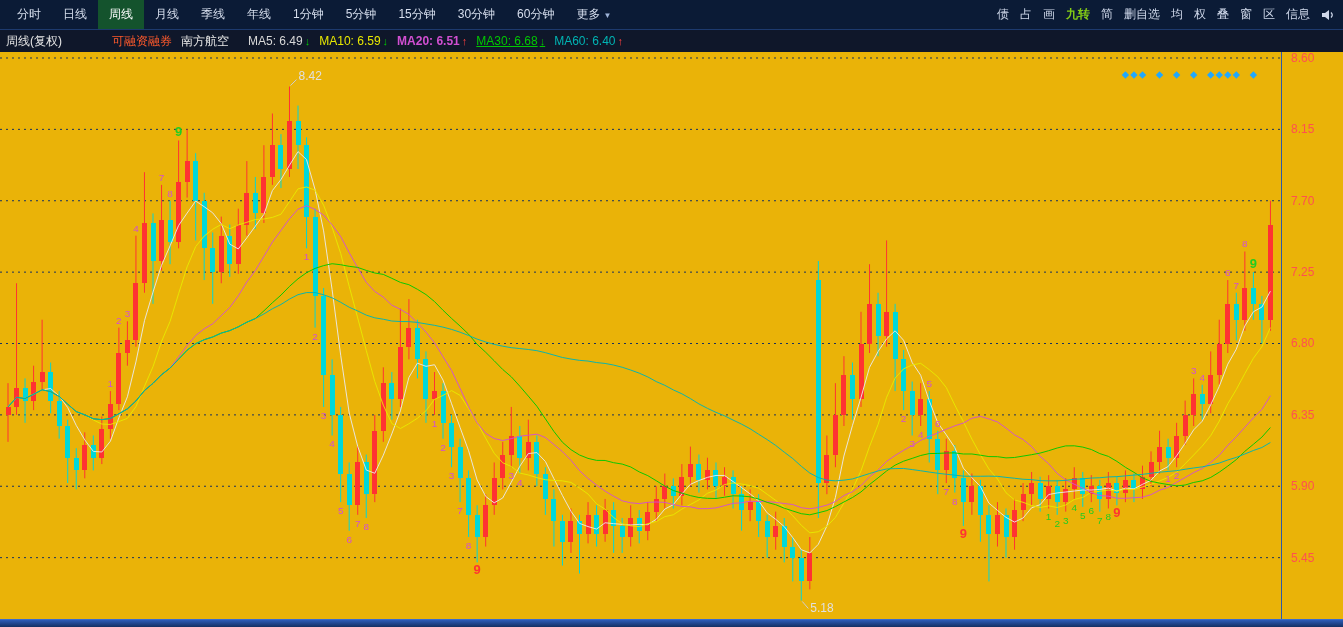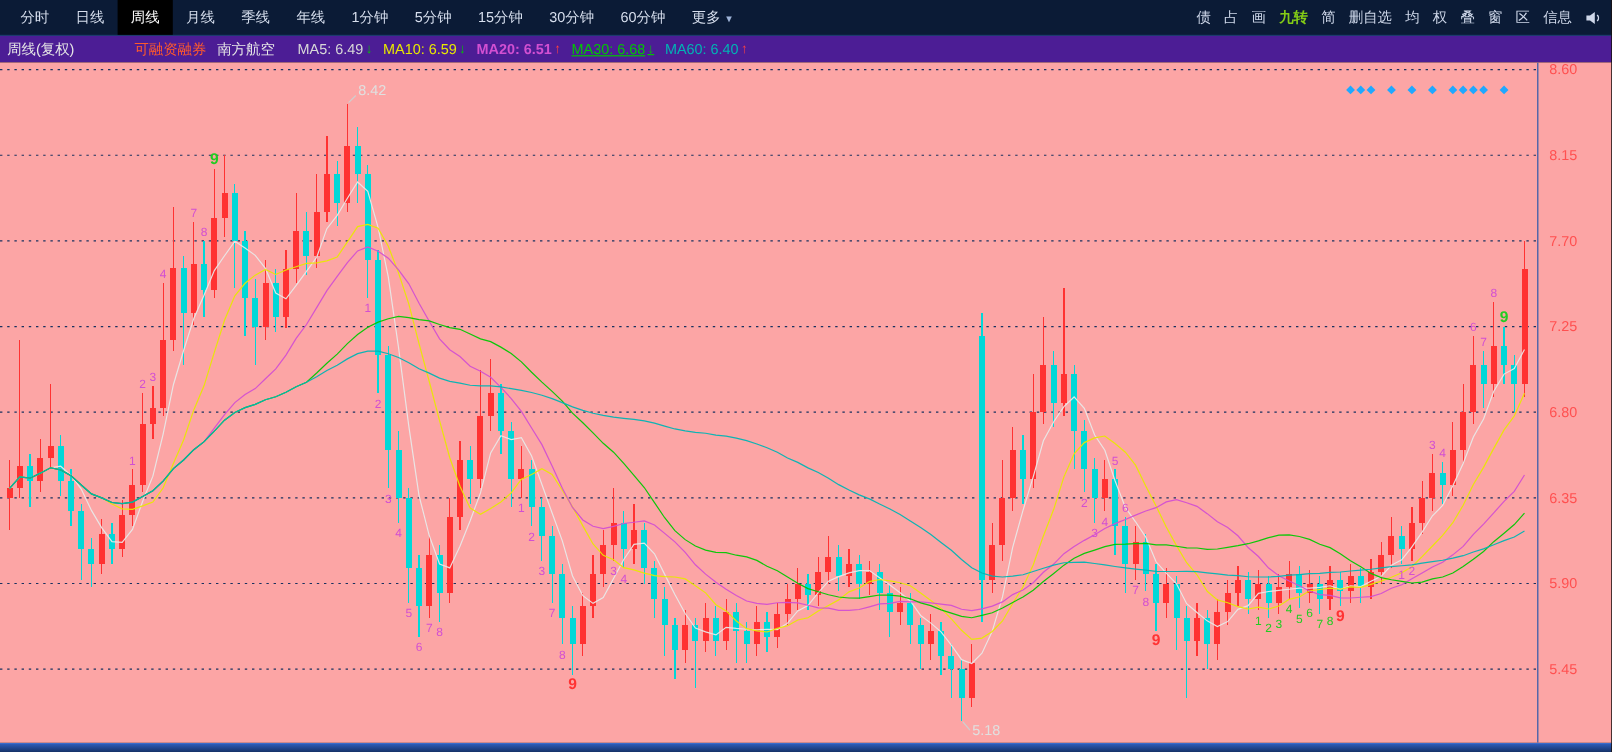--- a/index.html
+++ b/index.html
@@ -3,35 +3,35 @@
 <meta charset="utf-8">
 <style>
   html,body{margin:0;padding:0;background:#000;}
   body{font-family:"Liberation Sans","DejaVu Sans",sans-serif;}
   .window{width:1343px;height:627px;display:flex;flex-direction:column;background:#000;overflow:hidden;}
 
   .toolbar{flex:0 0 30px;height:30px;background:#0b1b36;border-bottom:1px solid #1d3a6e;
            display:flex;align-items:center;justify-content:space-between;box-sizing:border-box;padding:0 6px;}
   .tabs{display:flex;align-items:center;height:100%;}
   .tab{padding:0 11px;line-height:29px;font-size:12px;color:#d7dfee;white-space:nowrap;cursor:default;}
-  .tab.active{background:#000000;color:#ffffff;}
+  .tab.active{background:#14532d;color:#ffffff;}
   .tab .caret{font-size:8px;margin-left:3px;color:#9fb4d8;}
   .toolbar-right{display:flex;align-items:center;gap:11px;font-size:12px;color:#cfd8ea;padding-right:2px;}
   .tb-item{white-space:nowrap;cursor:default;}
   .tb-item.accent{color:#84cc16;font-weight:bold;}
   .speaker{display:inline-flex;align-items:center;}
 
-  .chart-header{flex:0 0 22px;height:22px;background:#4c1d95;display:flex;align-items:center;
+  .chart-header{flex:0 0 22px;height:22px;background:#0f172a;display:flex;align-items:center;
                 font-size:12px;padding-left:6px;gap:9px;white-space:nowrap;}
   .hdr-white{color:#e6e6e6;}
   .hdr-orange{color:#ff5a2c;margin-left:41px;}
   .ma-item{display:inline-flex;align-items:center;gap:1px;}
   .ma-arrow{font-size:11px;margin-left:1px;}
 
-  .chart-area{flex:1 1 auto;position:relative;background:#fca5a5;text-align:center;}
+  .chart-area{flex:1 1 auto;position:relative;background:#eab308;text-align:center;}
   .chart-area svg{position:absolute;left:0;top:0;width:100%;height:100%;display:block;}
 
   .bottom-strip{flex:0 0 7px;background:linear-gradient(#2d5cb8,#142f63);border-top:1px solid #3a6ccc;}
 </style>
 </head>
 <body>
 
 <div class="window">
 
   <div class="toolbar">

